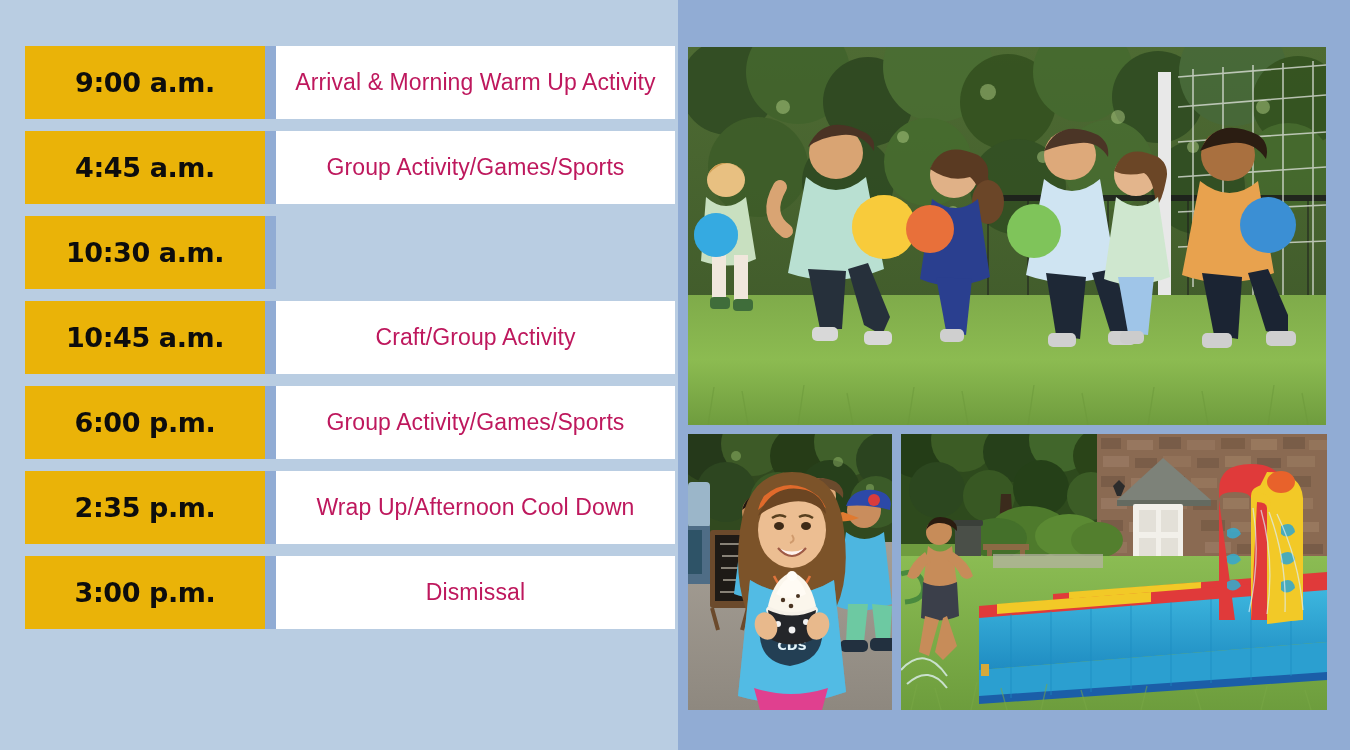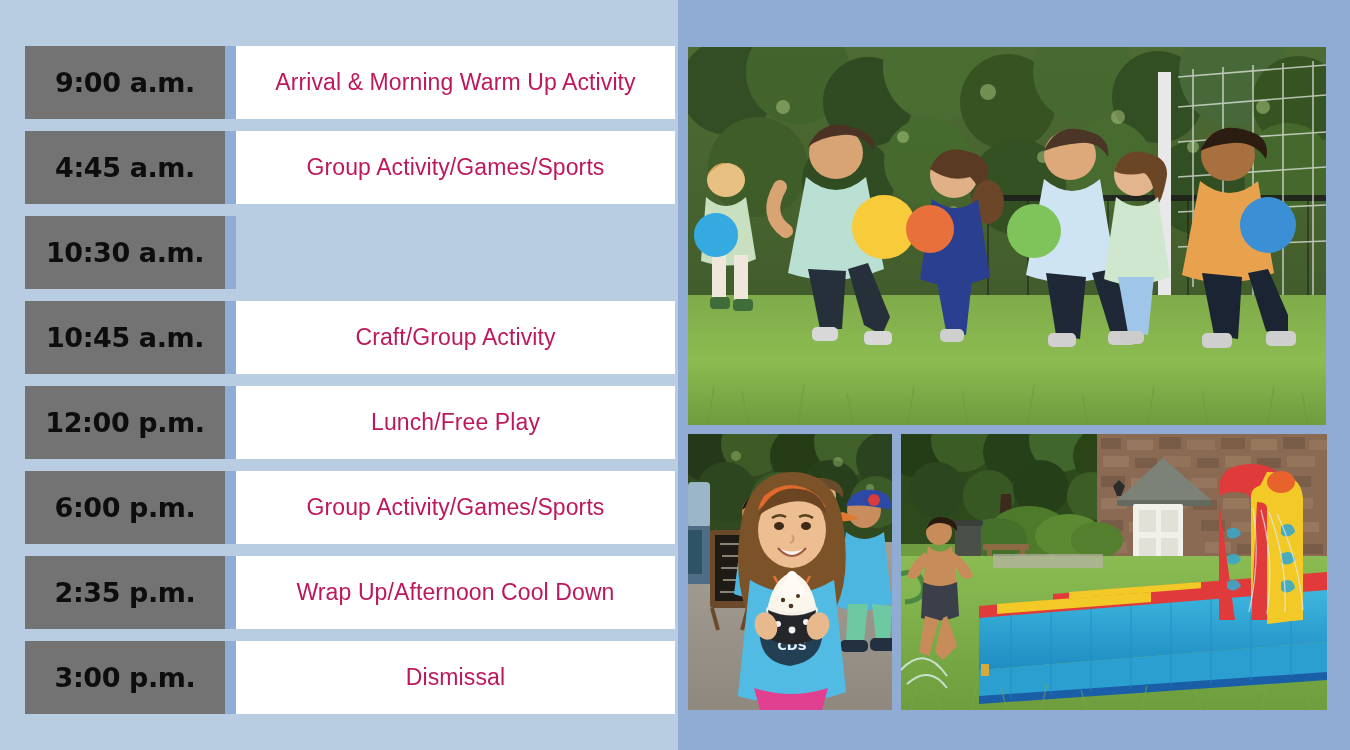--- a/index.html
+++ b/index.html
@@ -41,22 +41,22 @@
   .schedule-row {
     position: relative;
     height: 73px;
     margin-bottom: 12px;
     display: flex;
     align-items: stretch;
   }
   .schedule-row:last-child { margin-bottom: 0; }
 
   .time-cell {
-    width: 200px;
-    background: #737373;
+    width: 240px;
+    background: #eab308;
     display: flex;
     align-items: center;
     justify-content: center;
     box-sizing: border-box;
   }
 
   .time-text {
     font-family: "DejaVu Sans", "Liberation Sans", sans-serif;
     font-weight: 700;
     font-size: 27px;
@@ -167,29 +167,20 @@
       <div class="schedule-row">
         <div class="time-cell">
           <span class="time-text">10:45 a.m.</span>
         </div>
         <div class="row-divider"></div>
         <div class="activity-cell">
           <span class="activity-text">Craft/Group Activity</span>
         </div>
       </div>
 
-      <div class="schedule-row">
-        <div class="time-cell">
-          <span class="time-text">12:00 p.m.</span>
-        </div>
-        <div class="row-divider"></div>
-        <div class="activity-cell">
-          <span class="activity-text">Lunch/Free Play</span>
-        </div>
-      </div>
 
       <div class="schedule-row">
         <div class="time-cell">
           <span class="time-text">6:00 p.m.</span>
         </div>
         <div class="row-divider"></div>
         <div class="activity-cell">
           <span class="activity-text">Group Activity/Games/Sports</span>
         </div>
       </div>

